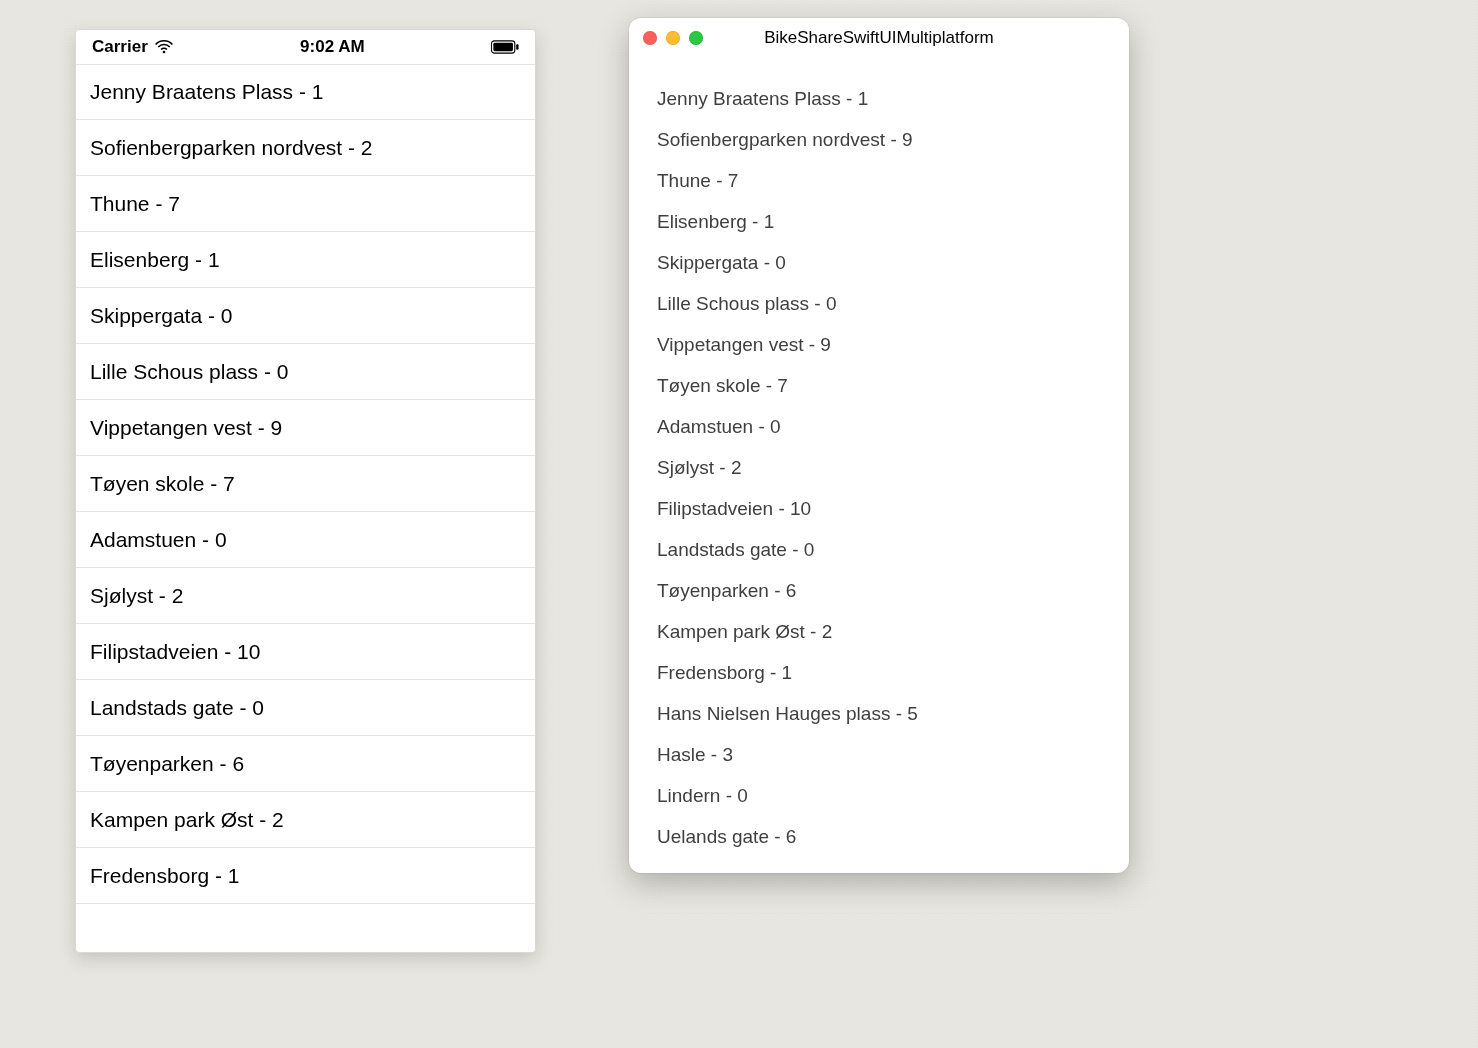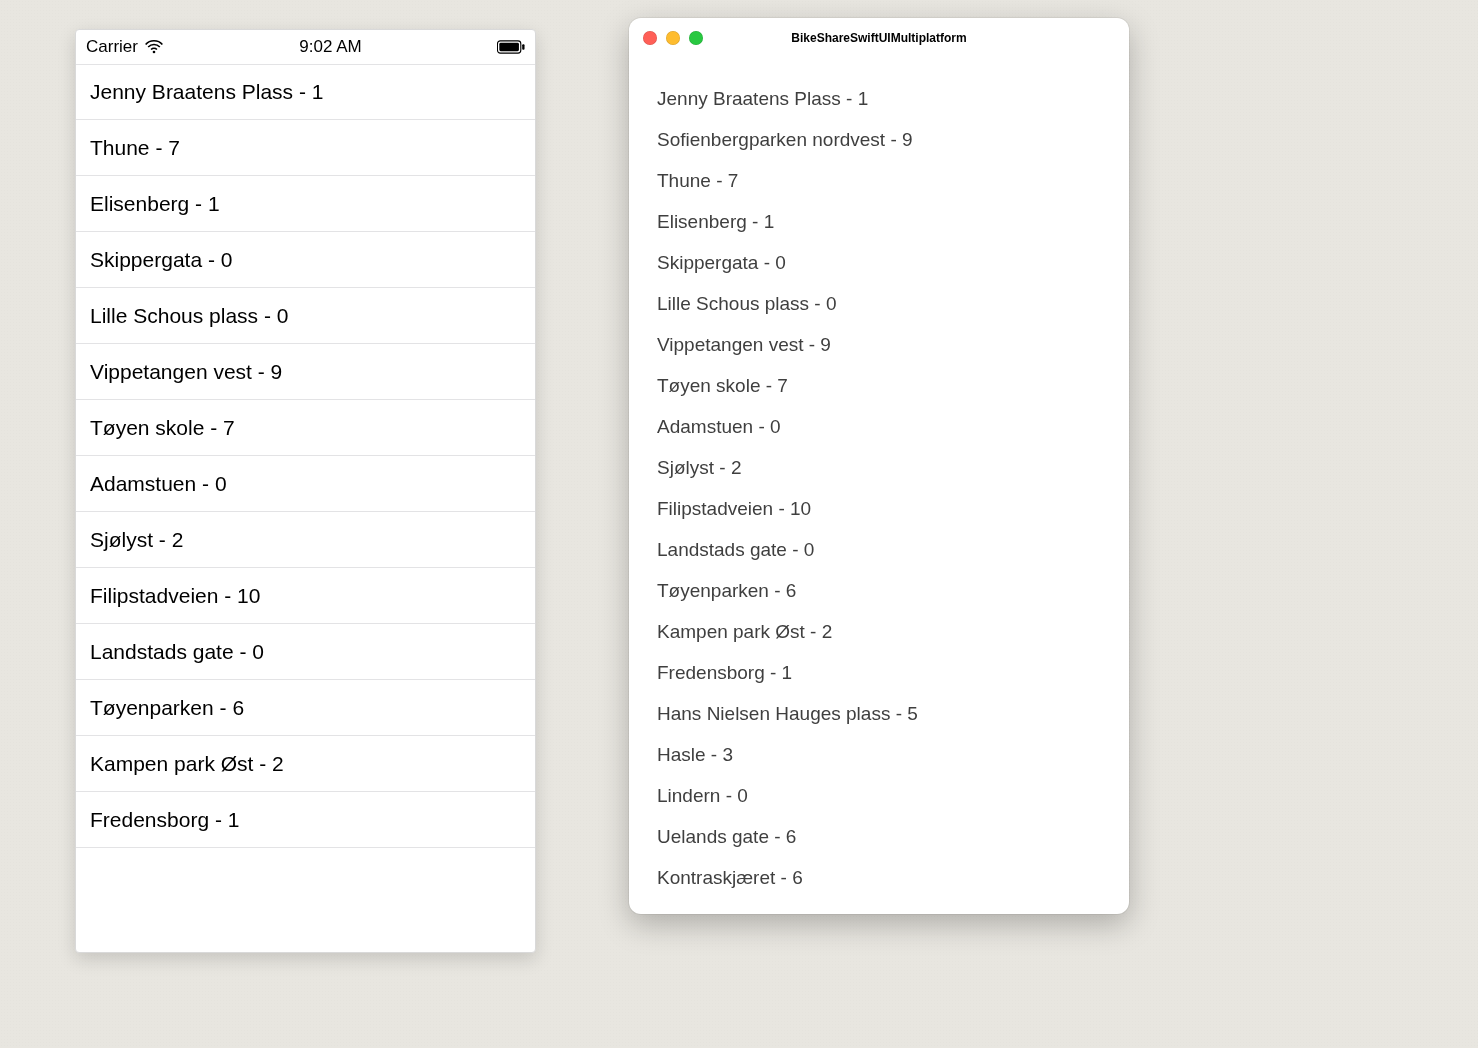--- a/index.html
+++ b/index.html
@@ -25,23 +25,23 @@
       border: 1px solid #d9d9d9;
       border-radius: 4px;
       box-shadow: 0 6px 18px rgba(0,0,0,0.15);
       overflow: hidden;
     }
     .status-bar {
       display: flex;
       align-items: center;
       justify-content: space-between;
       height: 34px;
-      padding: 0 10px;
+      padding: 0 16px;
       font-size: 17px;
-      font-weight: 400;
+      font-weight: 700;
       color: #000;
     }
     .status-left, .status-right { display: flex; align-items: center; gap: 6px; }
     .wifi-icon svg { width: 20px; height: 20px; display: block; }
     .battery-icon svg { width: 28px; height: 14px; display: block; }
     .ios-list { }
     .ios-row {
       display: flex;
       align-items: center;
       height: 56px;
@@ -64,22 +64,22 @@
       box-shadow: 0 10px 30px rgba(0,0,0,0.25), 0 0 0 1px rgba(0,0,0,0.05);
       overflow: hidden;
       padding-bottom: 16px;
     }
     .mac-titlebar {
       position: relative;
       height: 40px;
       display: flex;
       align-items: center;
       justify-content: center;
-      font-weight: 700;
-      font-size: 12px;
+      font-weight: 400;
+      font-size: 17px;
     }
     .traffic-lights {
       position: absolute;
       left: 14px;
       top: 50%;
       transform: translateY(-50%);
       display: flex;
       gap: 9px;
     }
     .tl { width: 14px; height: 14px; border-radius: 50%; }
@@ -120,20 +120,23 @@
           <rect x="0.5" y="0.5" width="25" height="13" rx="3" ry="3" fill="none" stroke="#000" stroke-width="1.2"></rect>
           <rect x="2.5" y="2.5" width="21" height="9" rx="1.5" fill="#000"></rect>
           <rect x="27" y="4" width="2.5" height="6" rx="1" fill="#000"></rect>
         </svg>
       </span>
     </div>
   </div>
   <div class="ios-list" id="ios-list">
       <div class="ios-row">
         <span>Jenny Braatens Plass - 1</span>
+      </div>
+      <div class="ios-row">
+        <span>Sofienbergparken nordvest - 2</span>
       </div>
       <div class="ios-row">
         <span>Thune - 7</span>
       </div>
       <div class="ios-row">
         <span>Elisenberg - 1</span>
       </div>
       <div class="ios-row">
         <span>Skippergata - 0</span>
       </div>
@@ -192,15 +195,14 @@
       <div class="mac-row"><span>Sjølyst - 2</span></div>
       <div class="mac-row"><span>Filipstadveien - 10</span></div>
       <div class="mac-row"><span>Landstads gate - 0</span></div>
       <div class="mac-row"><span>Tøyenparken - 6</span></div>
       <div class="mac-row"><span>Kampen park Øst - 2</span></div>
       <div class="mac-row"><span>Fredensborg - 1</span></div>
       <div class="mac-row"><span>Hans Nielsen Hauges plass - 5</span></div>
       <div class="mac-row"><span>Hasle - 3</span></div>
       <div class="mac-row"><span>Lindern - 0</span></div>
       <div class="mac-row"><span>Uelands gate - 6</span></div>
-      <div class="mac-row"><span>Kontraskjæret - 6</span></div>
     </div>
 </div>
 
 </body></html>

